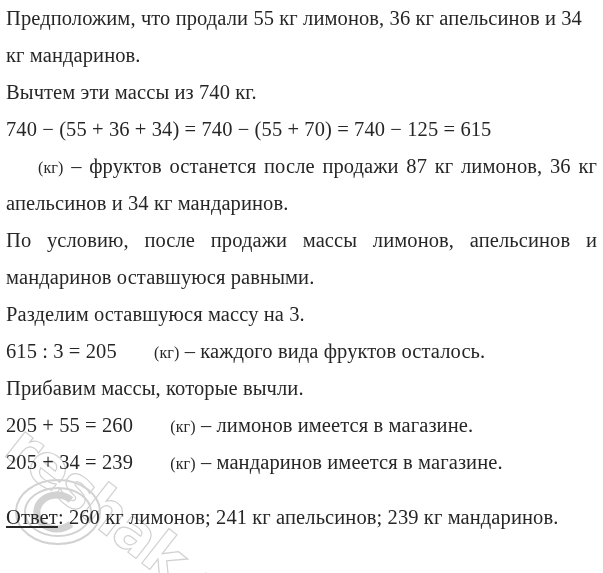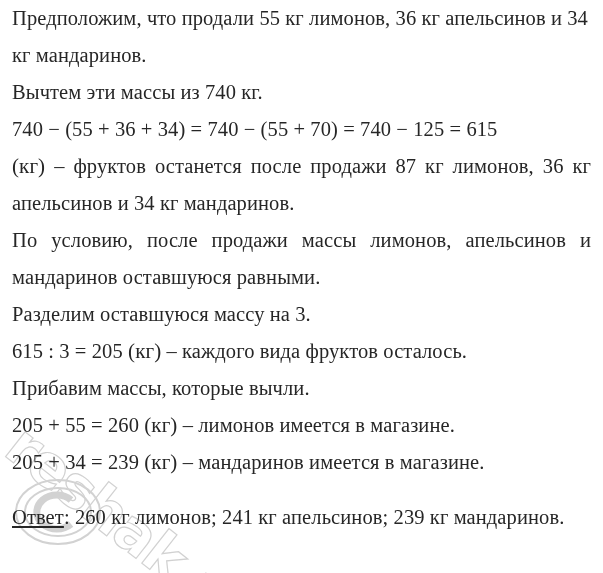--- a/index.html
+++ b/index.html
@@ -56,21 +56,21 @@
     top: 478px;
     width: 88px;
     height: 68px;
   }
   .wm-copyright svg { display: block; width: 100%; height: 100%; }
 
   
   .content {
     position: relative;
     z-index: 2;
-    padding: 0 12px;
+    padding: 0 6px;
   }
   .line {
     font-size: 20.5px;
     line-height: 37px;
     height: 37px;
     white-space: nowrap;
     letter-spacing: .1px;
   }
   
   .jline {
@@ -83,21 +83,22 @@
     letter-spacing: .1px;
   }
   .math {
     font-size: 20.5px;
     line-height: 37px;
     height: 37px;
     white-space: nowrap;
     letter-spacing: .1px;
   }
   .unit {
-    font-size: 21px;
+    font-size: 16px;
+    margin-left: 32px;
   }
   .answer-label {
     text-decoration: underline;
     text-underline-offset: 2px;
     margin-top: 16px;
   }
   .spacer-sm { height: 18px; }
 </style>
 </head>
 <body>

